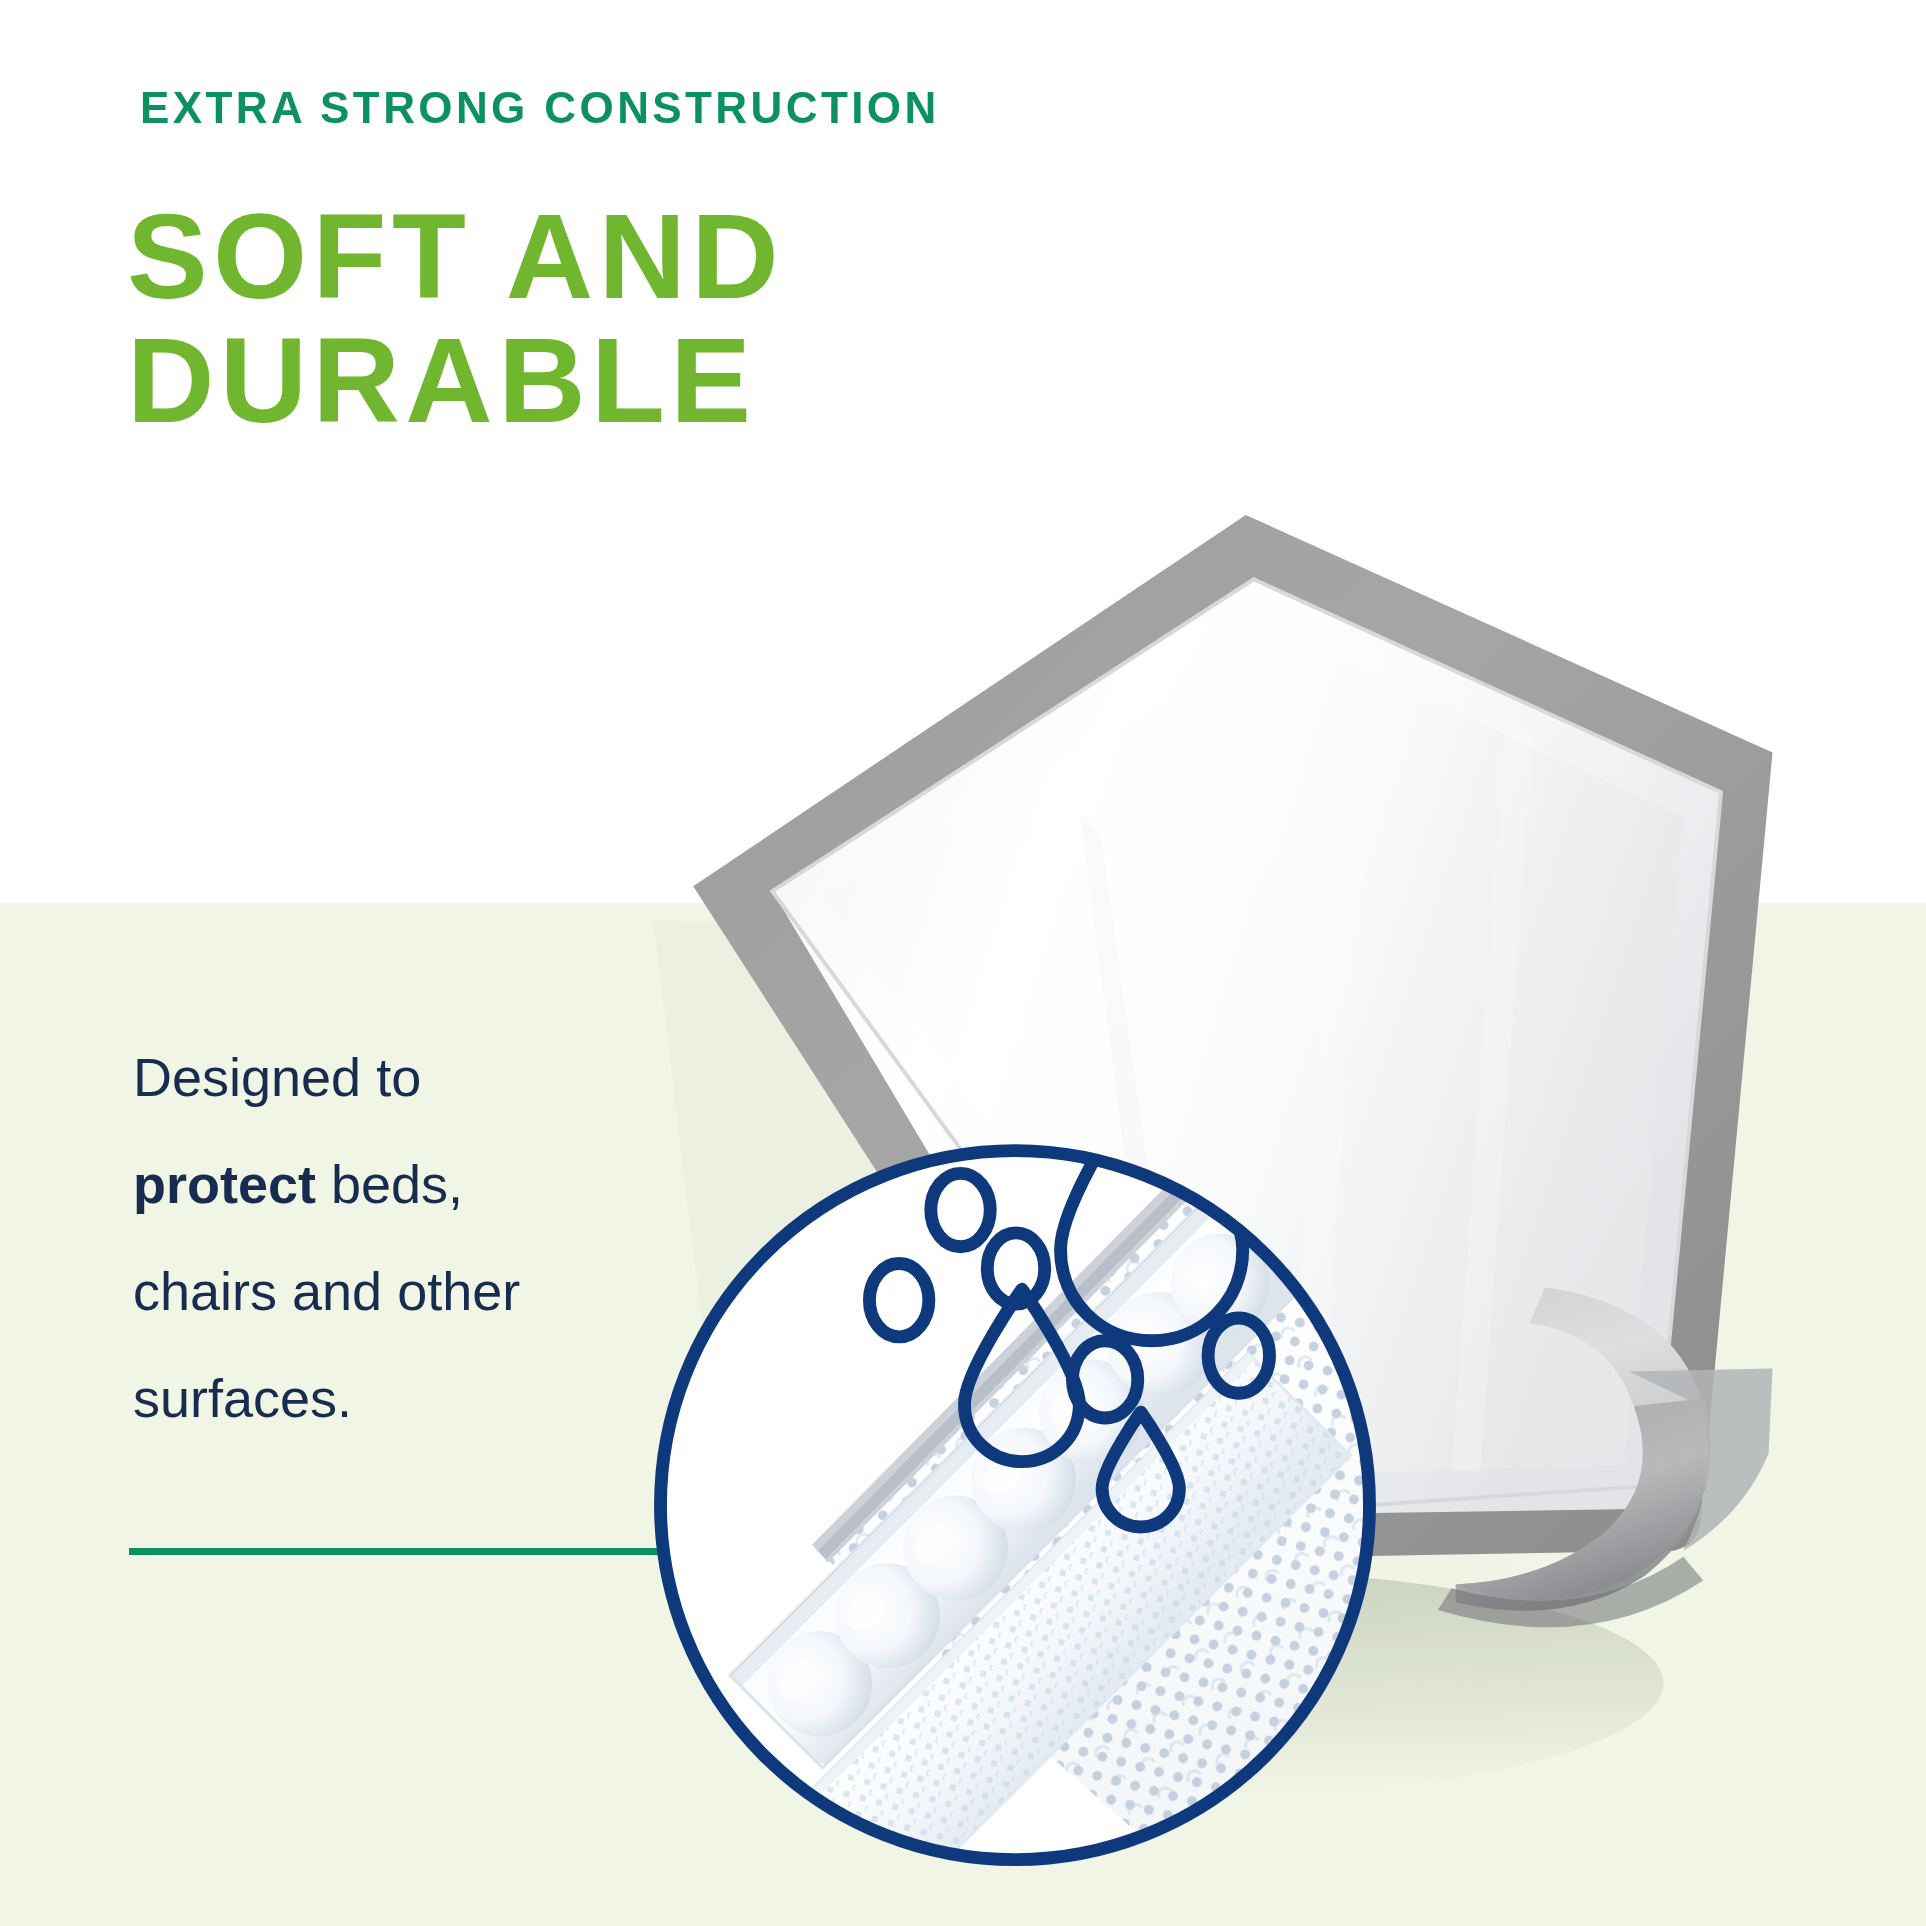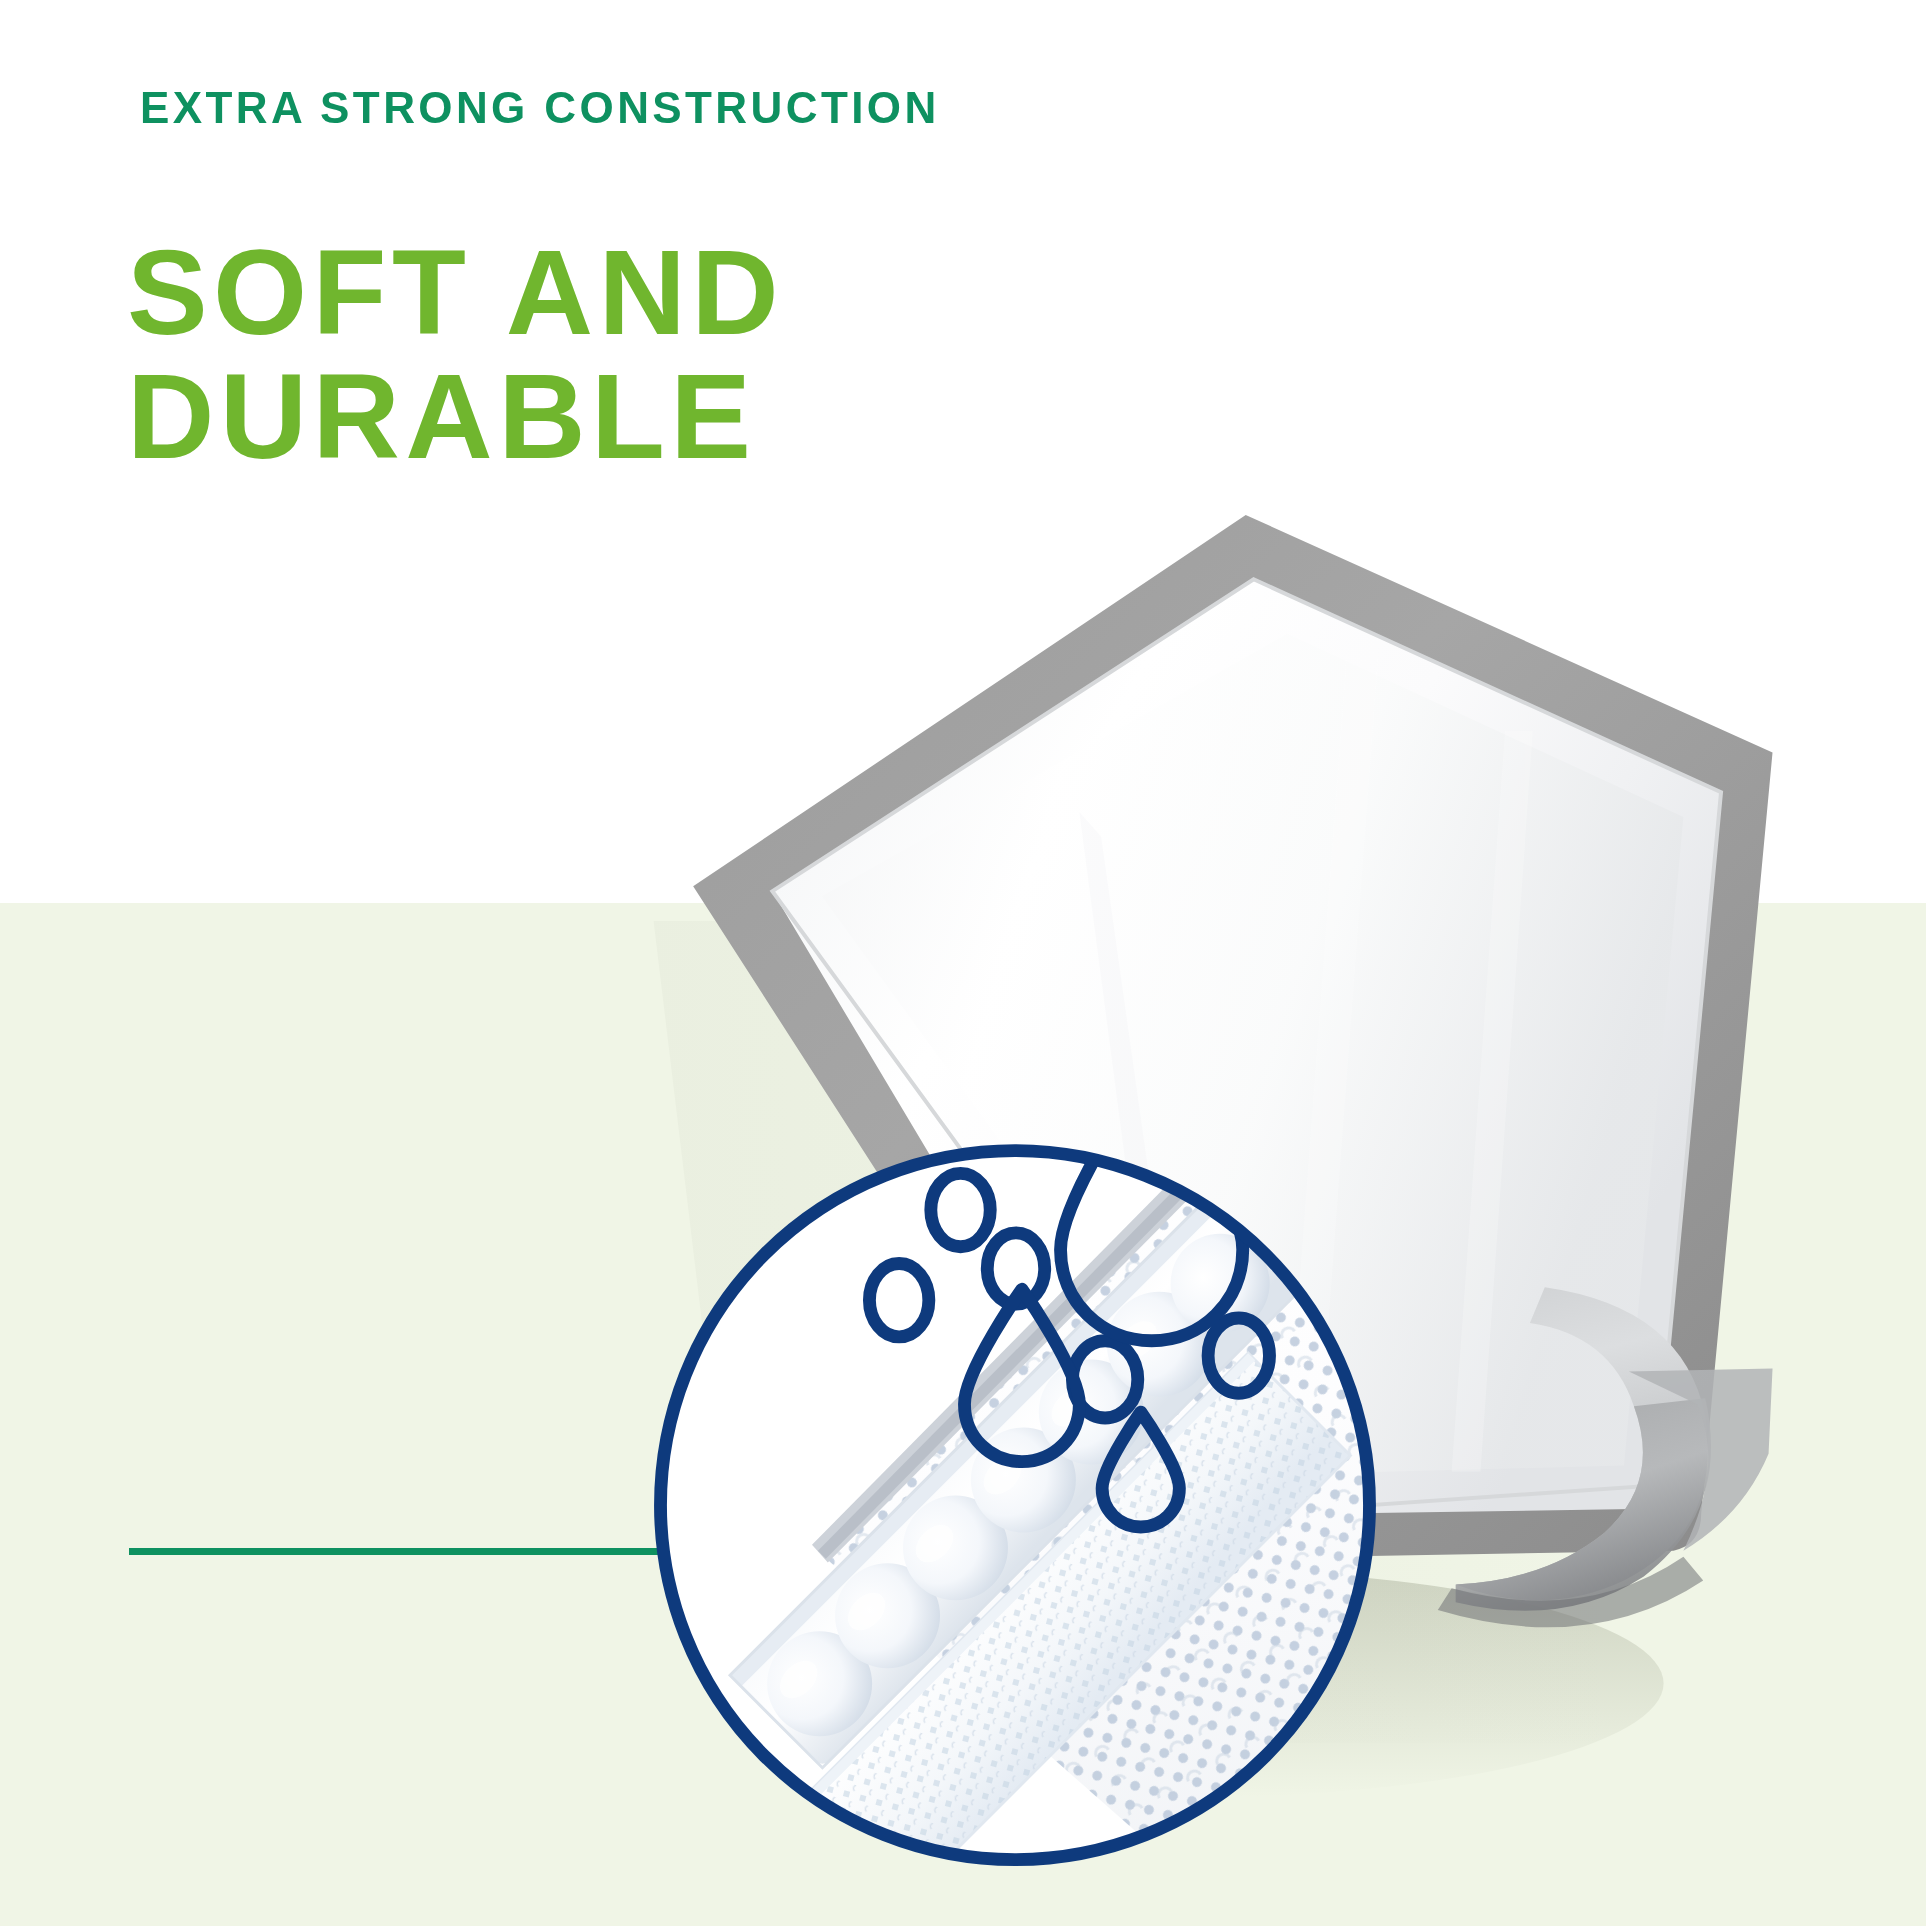--- a/index.html
+++ b/index.html
@@ -40,21 +40,20 @@
   }
   .headline {
     position:absolute;
     left:127px; top:194px;
     font-size:121px;
     font-weight:700;
     line-height:124px;
     letter-spacing:5.4px;
     color:#70b62e;
     white-space:pre;
-    margin-top:36px;
   }
 
   .body-copy {
     position:absolute;
     left:133px; top:1024px;
     width:554px;
     font-size:54px;
     line-height:107px;
     color:#182c4f;
     font-weight:400;
@@ -185,20 +184,21 @@
              Z" fill="url(#gCurlBack)" opacity="0.9"></path>
     <path d="M 1645 1385 L 1790 1382 L 1786 1468 Q 1760 1530 1700 1566 Q 1742 1480 1714 1418 Z" fill="#b2b4b6" opacity="0.85"></path>
     <path d="M 1466 1604 Q 1600 1640 1700 1572 L 1720 1596 Q 1606 1672 1452 1626 Z" fill="#6f7174" opacity="0.55"></path>
   </svg>
 
   <div class="eyebrow">EXTRA STRONG CONSTRUCTION</div>
 
   <div class="headline"><span>SOFT AND</span>
 <span>DURABLE</span></div>
 
+  <div class="body-copy"><span>Designed to</span><br><b>protect</b><span> beds,</span><br><span>chairs and other</span><br><span>surfaces.</span></div>
 
   <div class="connector-line"></div>
   <div class="connector-dot"></div>
 
   <svg class="art" viewBox="0 0 1946 1946" xmlns="http://www.w3.org/2000/svg">
     <defs>
       <clipPath id="clipCircle">
         <circle cx="1025" cy="1520" r="358"></circle>
       </clipPath>
       <linearGradient id="gTopSheet" x1="0" y1="0" x2="0.3" y2="1">

